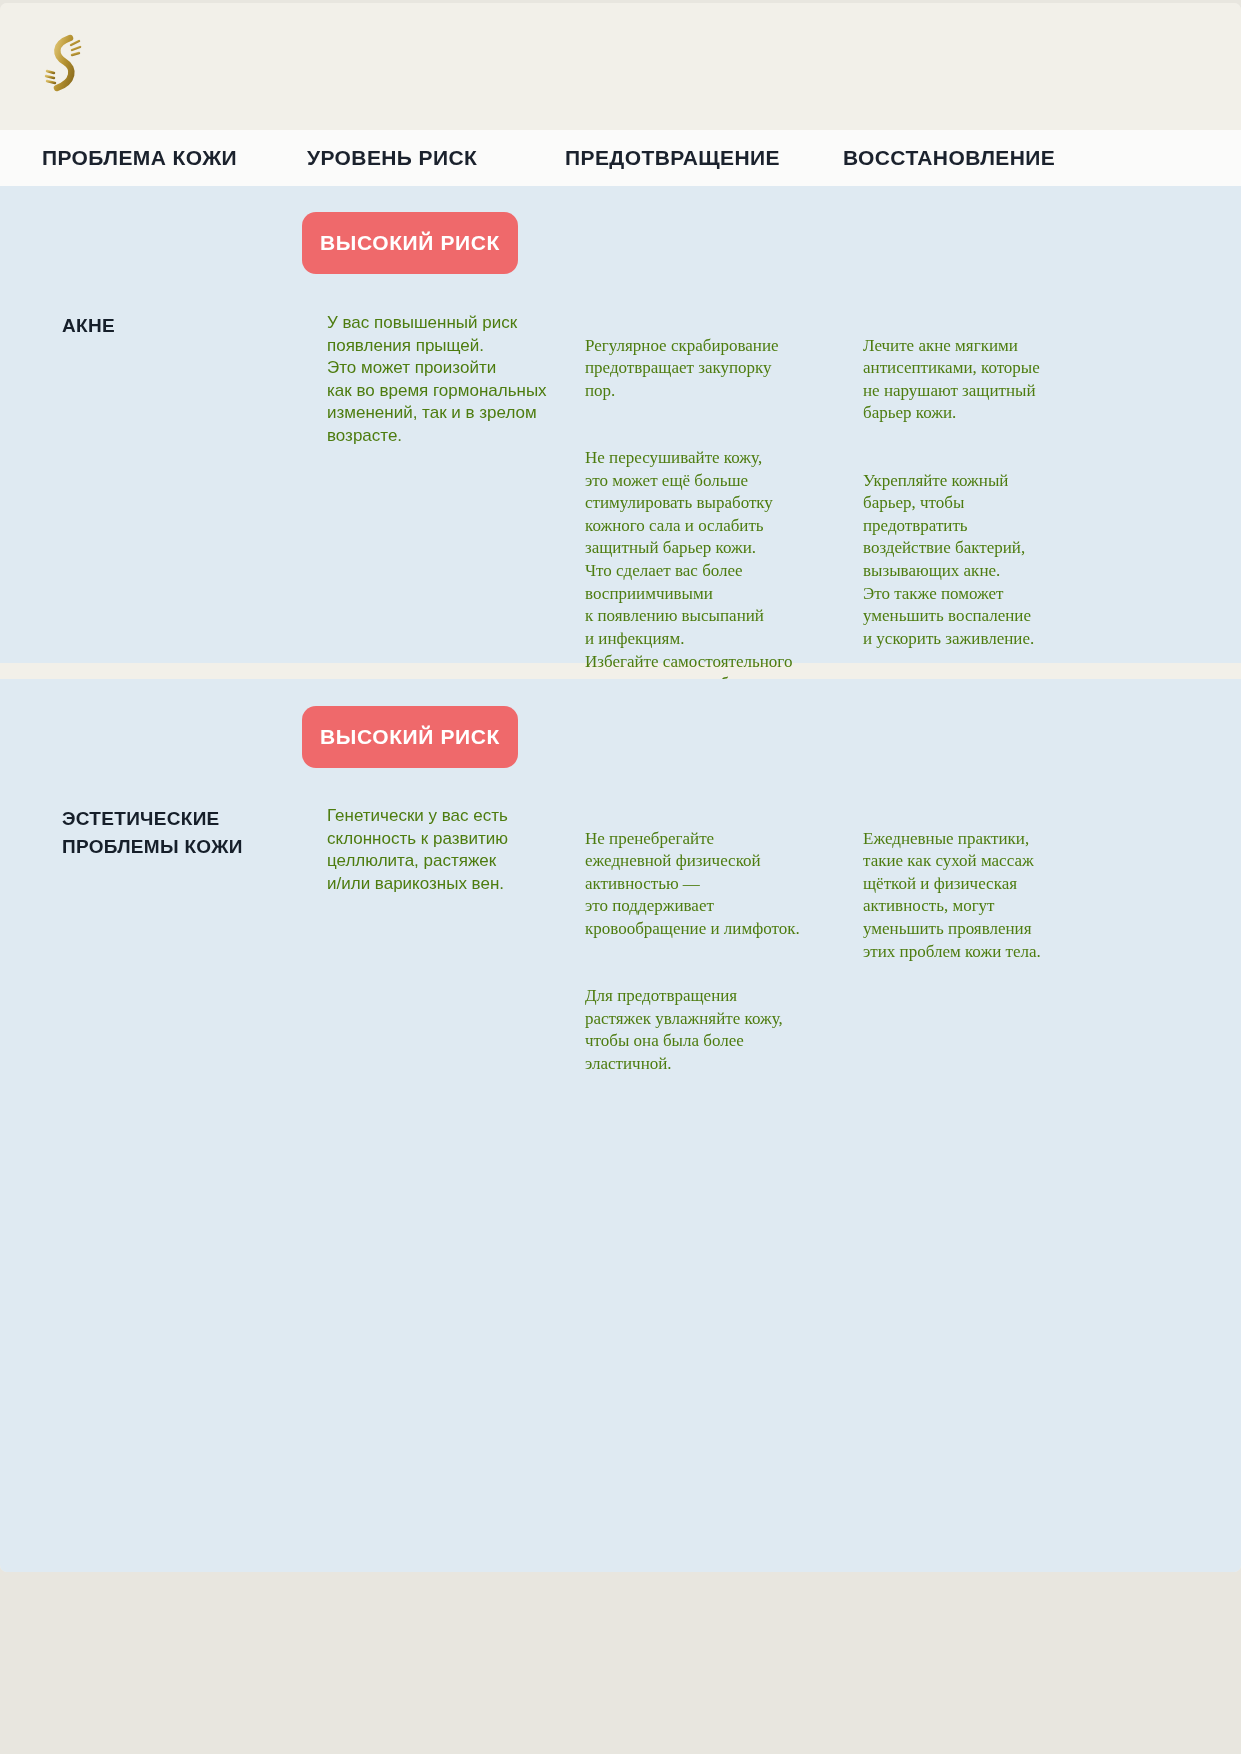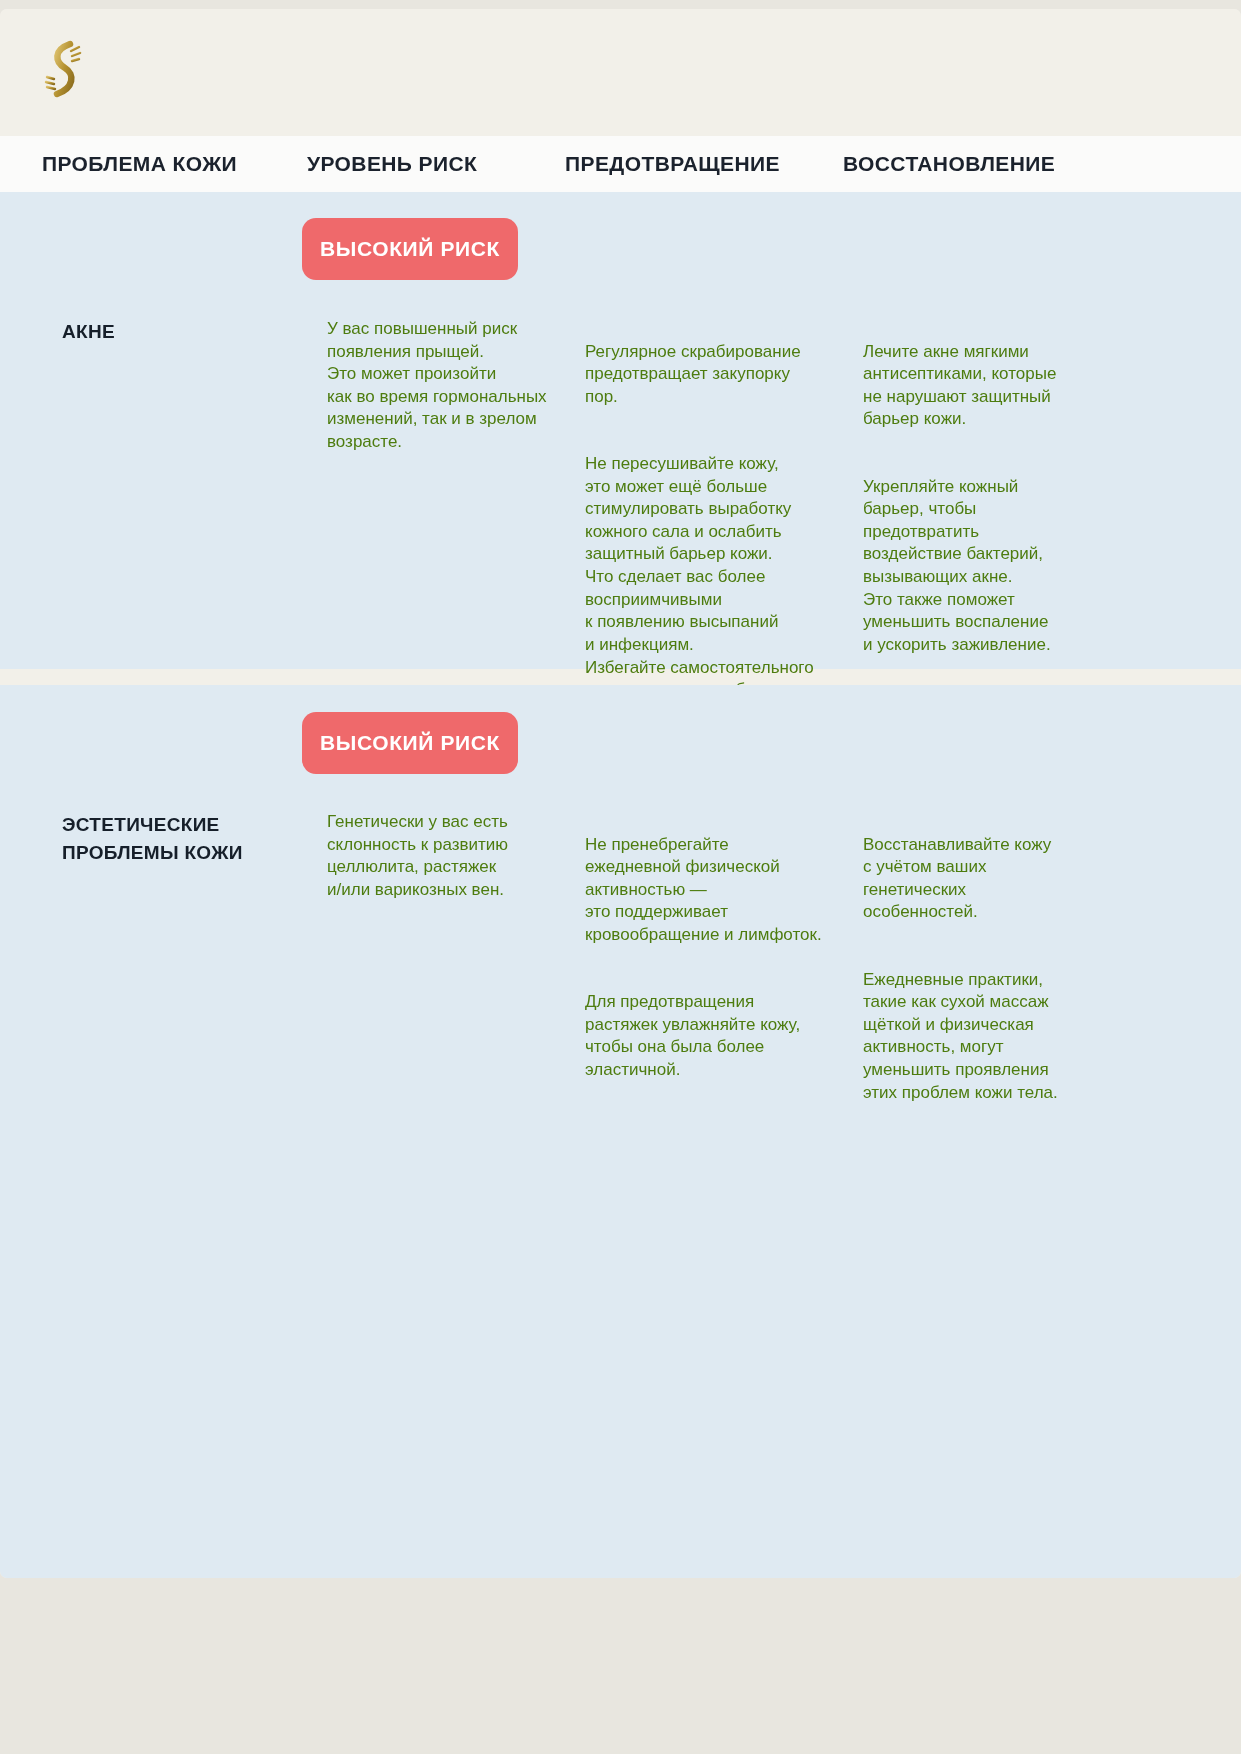--- a/index.html
+++ b/index.html
@@ -1,21 +1,21 @@
 <!DOCTYPE html>
 <html lang="ru"><head>
 <meta charset="utf-8">
 <style>
   * { margin:0; padding:0; box-sizing:border-box; }
   html,body { background:#e8e6df; }
   body { font-family:"Liberation Sans","DejaVu Sans",sans-serif; }
 
   .page {
     position:relative; width:1241px; height:1569px;
-    background:#f2f0e9; overflow:hidden; margin:9px auto;border-radius:7px;
+    background:#f2f0e9; overflow:hidden; margin:3px auto;border-radius:7px;
   }
 
   
   .top-band { position:absolute; top:0; left:0; width:1241px; height:127px; background:#f2f0e9; }
   .logo { position:absolute; top:30px; left:44px; width:38px; height:60px; }
 
   
   .grid {
     display:grid;
     grid-template-columns:265px 258px 278px 1fr;
@@ -41,21 +41,21 @@
     background:#ef696b; border-radius:14px;
     display:flex; align-items:center; justify-content:center;
     color:#ffffff; font-size:21px; font-weight:700; letter-spacing:.6px;
   }
   .section-1 .badge { top:26px; }
   .section-2 .badge { top:27px; }
 
   .row-grid { padding-top:126px; align-items:start; }
 
   .cell { font-size:17px; line-height:1.33; color:#4d7c0f; white-space:pre-line; padding-right:26px; }
-  .cell p { white-space:pre-line; margin:0 0 22px 0; }
+  .cell p { white-space:pre-line; margin:0 0 22px 0;font-family:Liberation Serif, serif; }
   .cell p:last-child { margin-bottom:0; }
   .problem-cell {
     font-size:19px; font-weight:700; color:#161f2a; line-height:1.45;
     letter-spacing:.3px; white-space:pre-line;
   }
 
   
   .footer-line {
     position:absolute; top:1652px; left:30px; width:947px; height:2px;
     background:#b59231;
@@ -162,24 +162,20 @@
 ежедневной физической
 активностью —
 это поддерживает
 кровообращение и лимфоток.</p>
         <p>Для предотвращения
 растяжек увлажняйте кожу,
 чтобы она была более
 эластичной.</p>
       </div>
       <div class="cell">
-        <p>Восстанавливайте кожу
-с учётом ваших
-генетических
-особенностей.</p>
         <p>Ежедневные практики,
 такие как сухой массаж
 щёткой и физическая
 активность, могут
 уменьшить проявления
 этих проблем кожи тела.</p>
       </div>
     </div>
   </section>
 

